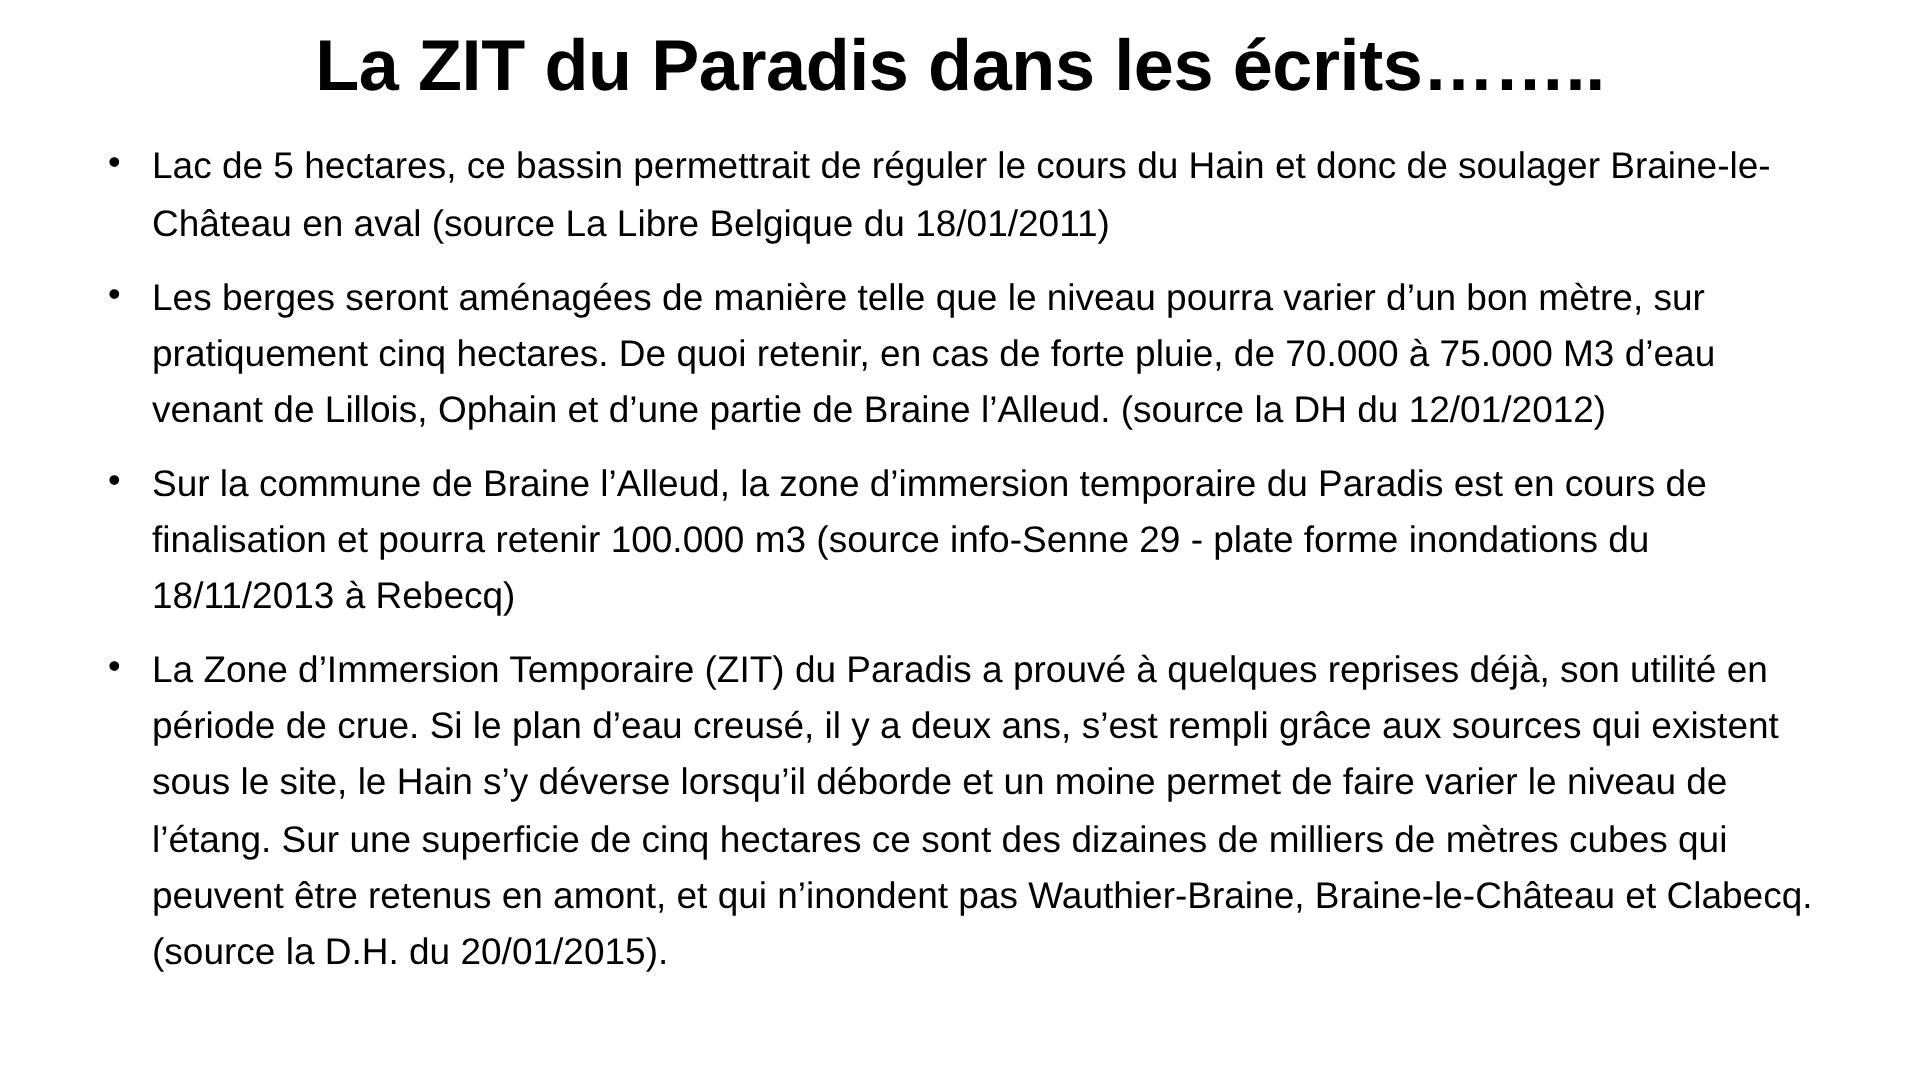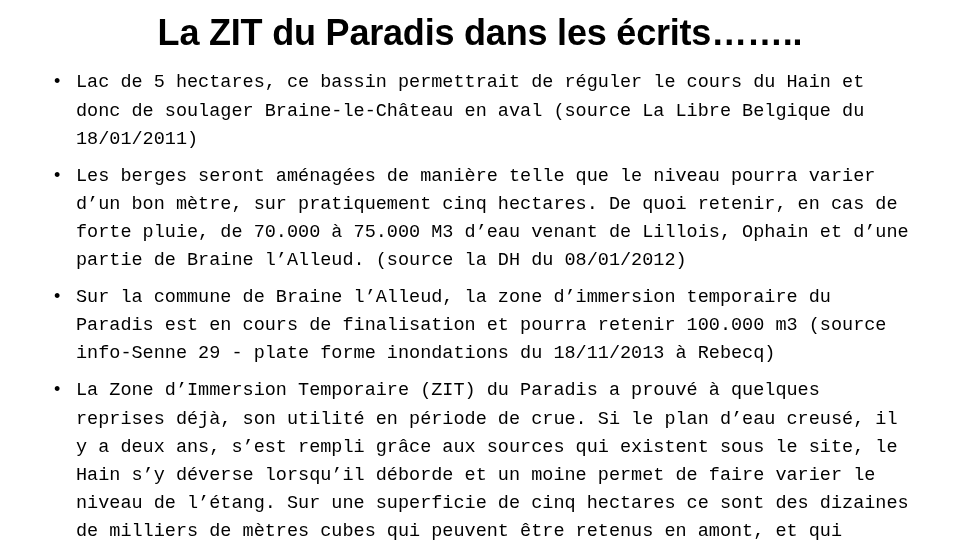--- a/index.html
+++ b/index.html
@@ -52,40 +52,39 @@
   .bullet-marker {
     position: absolute;
     left: 0;
     top: -1px;
     font-size: 18px;
     line-height: 1.52;
     color: #000000;
   }
   .bullet-text {
     display: block;
-    font-family: Liberation Mono, monospace;
   }
 </style>
 </head>
 <body>
 
 <div class="slide">
 
   <h1 class="slide-title">La ZIT du Paradis dans les écrits……..</h1>
 
   <ul class="body-block">
 
     <li class="bullet-item">
       <span class="bullet-marker">•</span>
       <span class="bullet-text">Lac de 5 hectares, ce bassin permettrait de réguler le cours du Hain et donc de soulager Braine-le-Château en aval (source La Libre Belgique du 18/01/2011)</span>
     </li>
 
     <li class="bullet-item">
       <span class="bullet-marker">•</span>
-      <span class="bullet-text">Les berges seront aménagées de manière telle que le niveau pourra varier d’un bon mètre, sur pratiquement cinq hectares. De quoi retenir, en cas de forte pluie, de 70.000 à 75.000 M3 d’eau venant de Lillois, Ophain et d’une partie de Braine l’Alleud. (source la DH du 08/01/2012)</span>
+      <span class="bullet-text">Les berges seront aménagées de manière telle que le niveau pourra varier d’un bon mètre, sur pratiquement cinq hectares. De quoi retenir, en cas de forte pluie, de 70.000 à 75.000 M3 d’eau venant de Lillois, Ophain et d’une partie de Braine l’Alleud. (source la DH du 12/01/2012)</span>
     </li>
 
     <li class="bullet-item">
       <span class="bullet-marker">•</span>
       <span class="bullet-text">Sur la commune de Braine l’Alleud, la zone d’immersion temporaire du Paradis est en cours de finalisation et pourra retenir 100.000 m3 (source info-Senne 29 - plate forme inondations du 18/11/2013 à Rebecq)</span>
     </li>
 
     <li class="bullet-item">
       <span class="bullet-marker">•</span>
       <span class="bullet-text">La Zone d’Immersion Temporaire (ZIT) du Paradis a prouvé à quelques reprises déjà, son utilité en période de crue. Si le plan d’eau creusé, il y a deux ans, s’est rempli grâce aux sources qui existent sous le site, le Hain s’y déverse lorsqu’il déborde et un moine permet de faire varier le niveau de l’étang. Sur une superficie de cinq hectares ce sont des dizaines de milliers de mètres cubes qui peuvent être retenus en amont, et qui n’inondent pas Wauthier-Braine, Braine-le-Château et Clabecq. (source la D.H. du 20/01/2015).</span>

